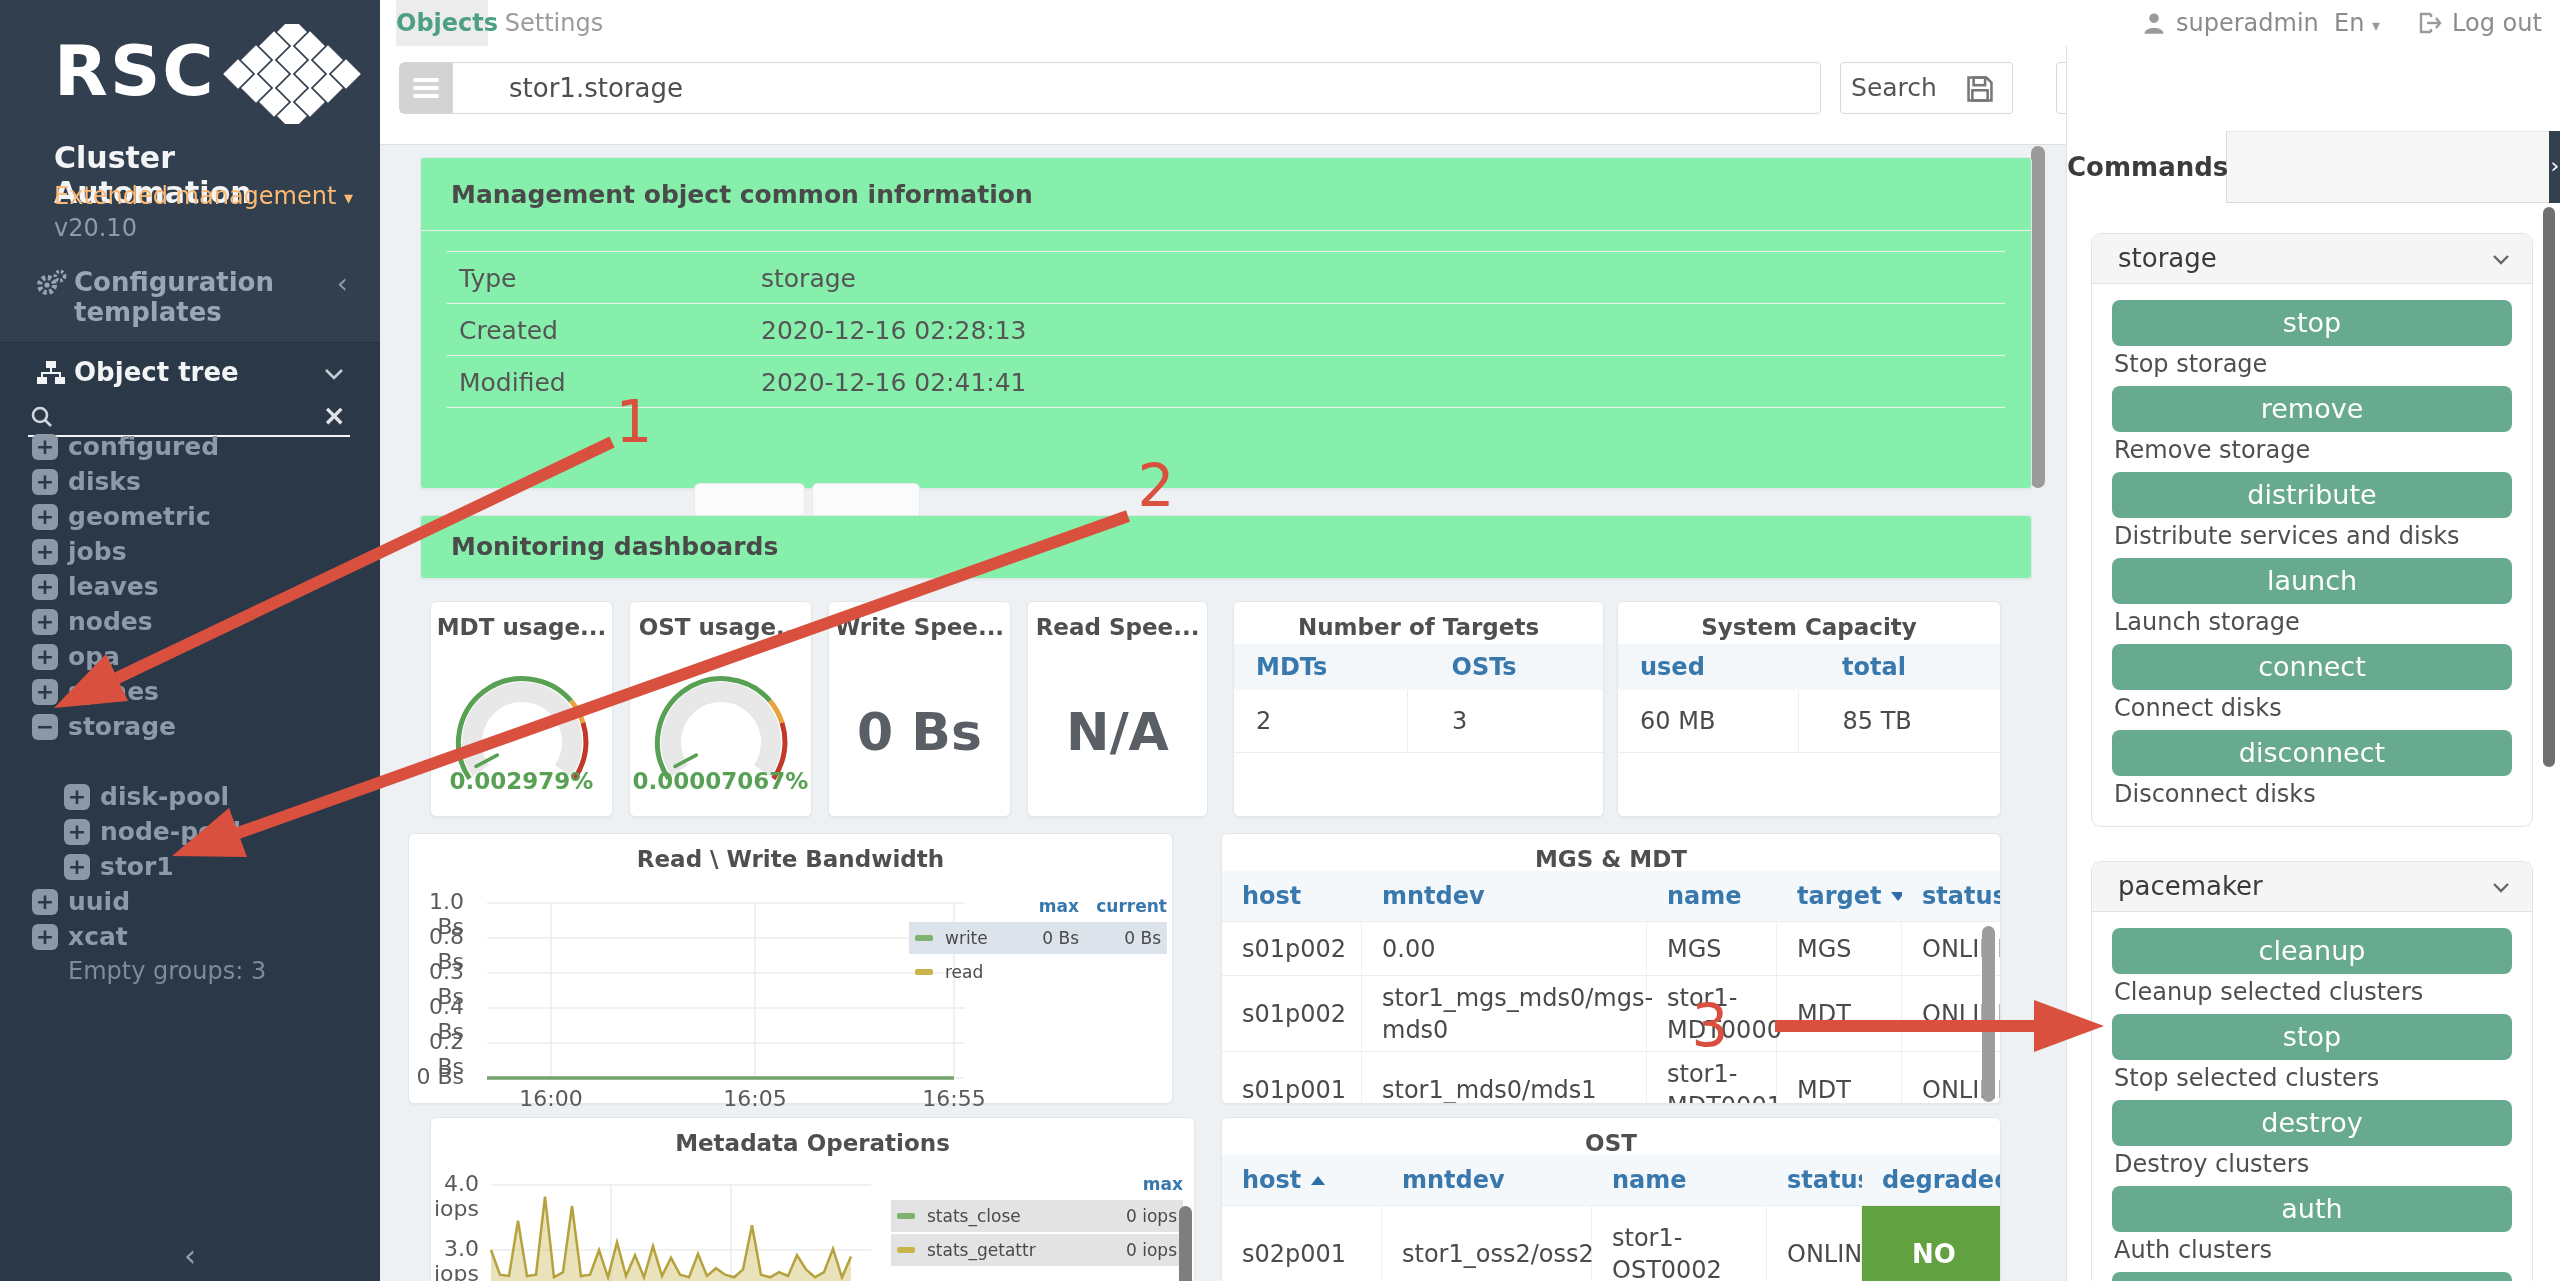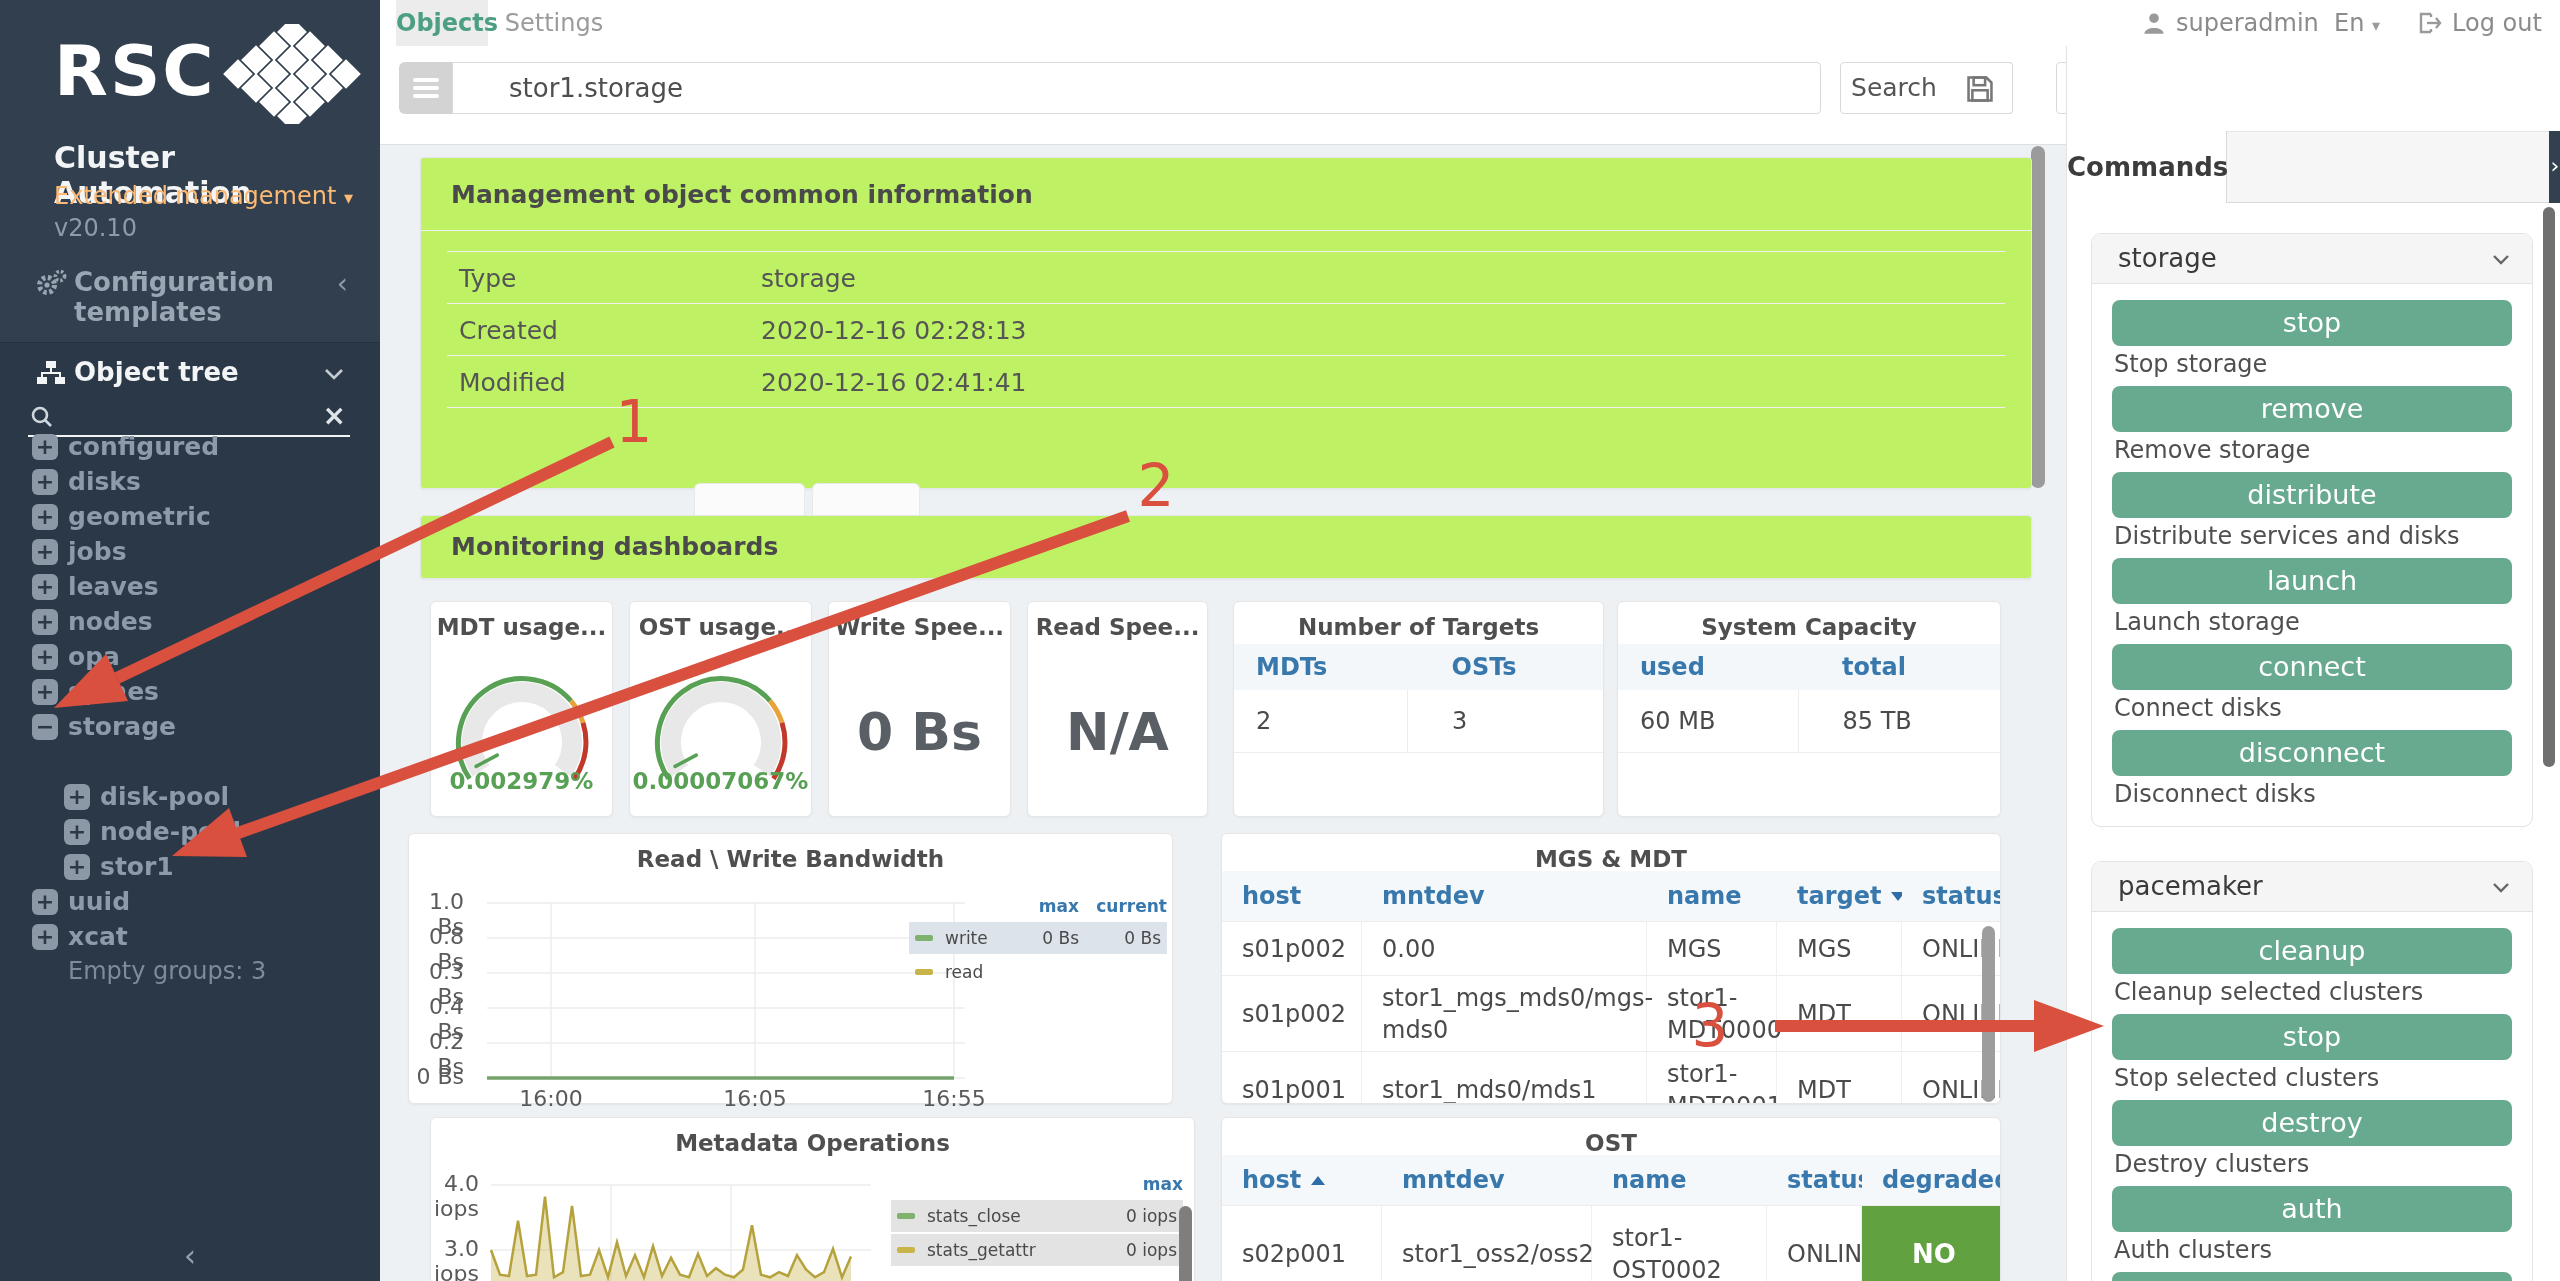--- a/index.html
+++ b/index.html
@@ -50,21 +50,21 @@
   #search-btn{left:1460px;top:16px;width:108px;height:52px;border:1px solid #d9d9d9;border-radius:4px 0 0 4px;
               line-height:50px;text-align:center;font-size:25px;color:#555;background:#fff;box-sizing:border-box;}
   #save-btn{left:1567px;top:16px;width:66px;height:52px;border:1px solid #d9d9d9;border-left:none;
             border-radius:0 4px 4px 0;background:#fff;box-sizing:border-box;}
   #scope-select{left:1676px;top:16px;width:410px;height:52px;border:1px solid #d9d9d9;border-radius:4px;
                 background:#fff;box-sizing:border-box;font-size:26px;color:#555;line-height:50px;padding-left:26px;}
   #scope-select .caret{position:absolute;right:22px;top:0;font-size:18px;color:#888;}
   #star-btn{left:2104px;top:16px;width:52px;height:52px;border:1px solid #d9d9d9;border-radius:4px;background:#fff;
             box-sizing:border-box;text-align:center;line-height:50px;font-size:30px;color:#777;}
   
-  .card{position:absolute;background:#bef264;border:1px solid #e4e7ea;border-radius:4px;box-shadow:0 1px 2px rgba(0,0,0,.05);}
+  .card{position:absolute;background:#86efac;border:1px solid #e4e7ea;border-radius:4px;box-shadow:0 1px 2px rgba(0,0,0,.05);}
   #card-info{left:420px;top:157px;width:1610px;height:330px;}
   #card-info .title{position:absolute;left:30px;top:22px;font-size:25px;font-weight:600;color:#4a4a4a;}
   #card-info .divider{position:absolute;left:0;top:72px;width:100%;height:1px;background:#f0f0f0;}
   .info-row{position:absolute;left:26px;width:1558px;height:52px;border-top:1px solid #f0f0f0;}
   .info-row .k{position:absolute;left:12px;top:12px;font-size:25px;color:#555;}
   .info-row .v{position:absolute;left:314px;top:12px;font-size:25px;color:#555;}
   #info-bottom{position:absolute;left:26px;top:249px;width:1558px;height:1px;background:#f0f0f0;}
   .tab-stub{position:absolute;top:483px;height:32px;background:#fbfbfb;border:1px solid #e9e9e9;border-bottom:none;
             border-radius:6px 6px 0 0;}
   #card-dash{left:420px;top:515px;width:1610px;height:62px;}

